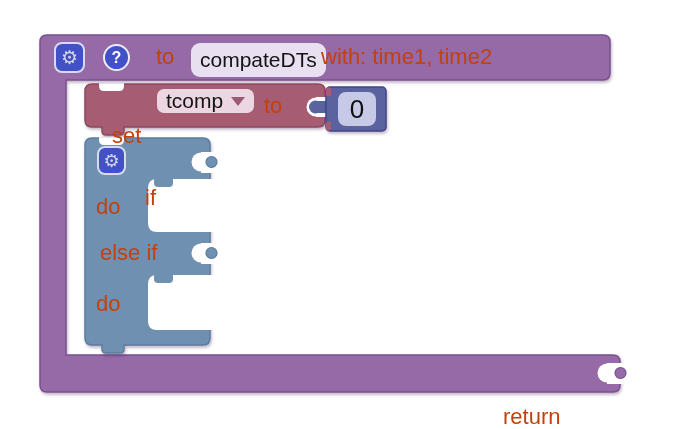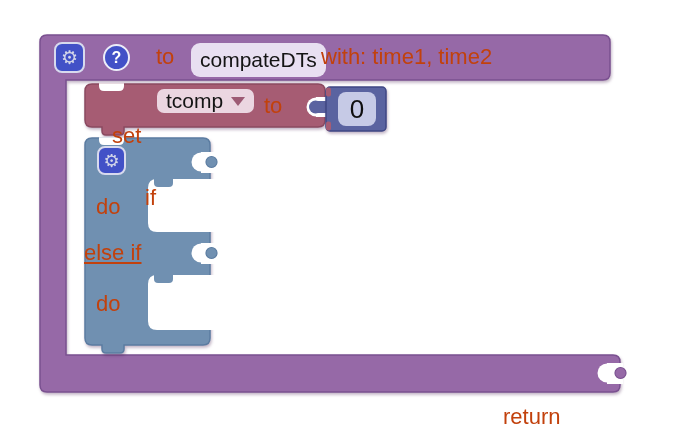--- a/index.html
+++ b/index.html
@@ -92,18 +92,18 @@
 
   <div class="num-field">
     <span>0</span>
   </div>
 
   <div class="icon-btn gear-btn" style="left:97px;top:146px;width:29px;height:29px;">
     <span class="gear-glyph" style="font-size:18px;">⚙</span>
   </div>
   <span class="lbl" style="left:145px;top:151px;margin-top:36px;">if</span>
   <span class="lbl" style="left:96px;top:196px;">do</span>
-  <span class="lbl" style="left:84px;top:242px;text-decoration:underline;">else if</span>
+  <span class="lbl" style="left:100px;top:242px;">else if</span>
   <span class="lbl" style="left:96px;top:293px;">do</span>
 
   <span class="lbl" style="left:503px;top:362px;margin-top:44px;">return</span>
 
 </div>
 
 </body></html>

